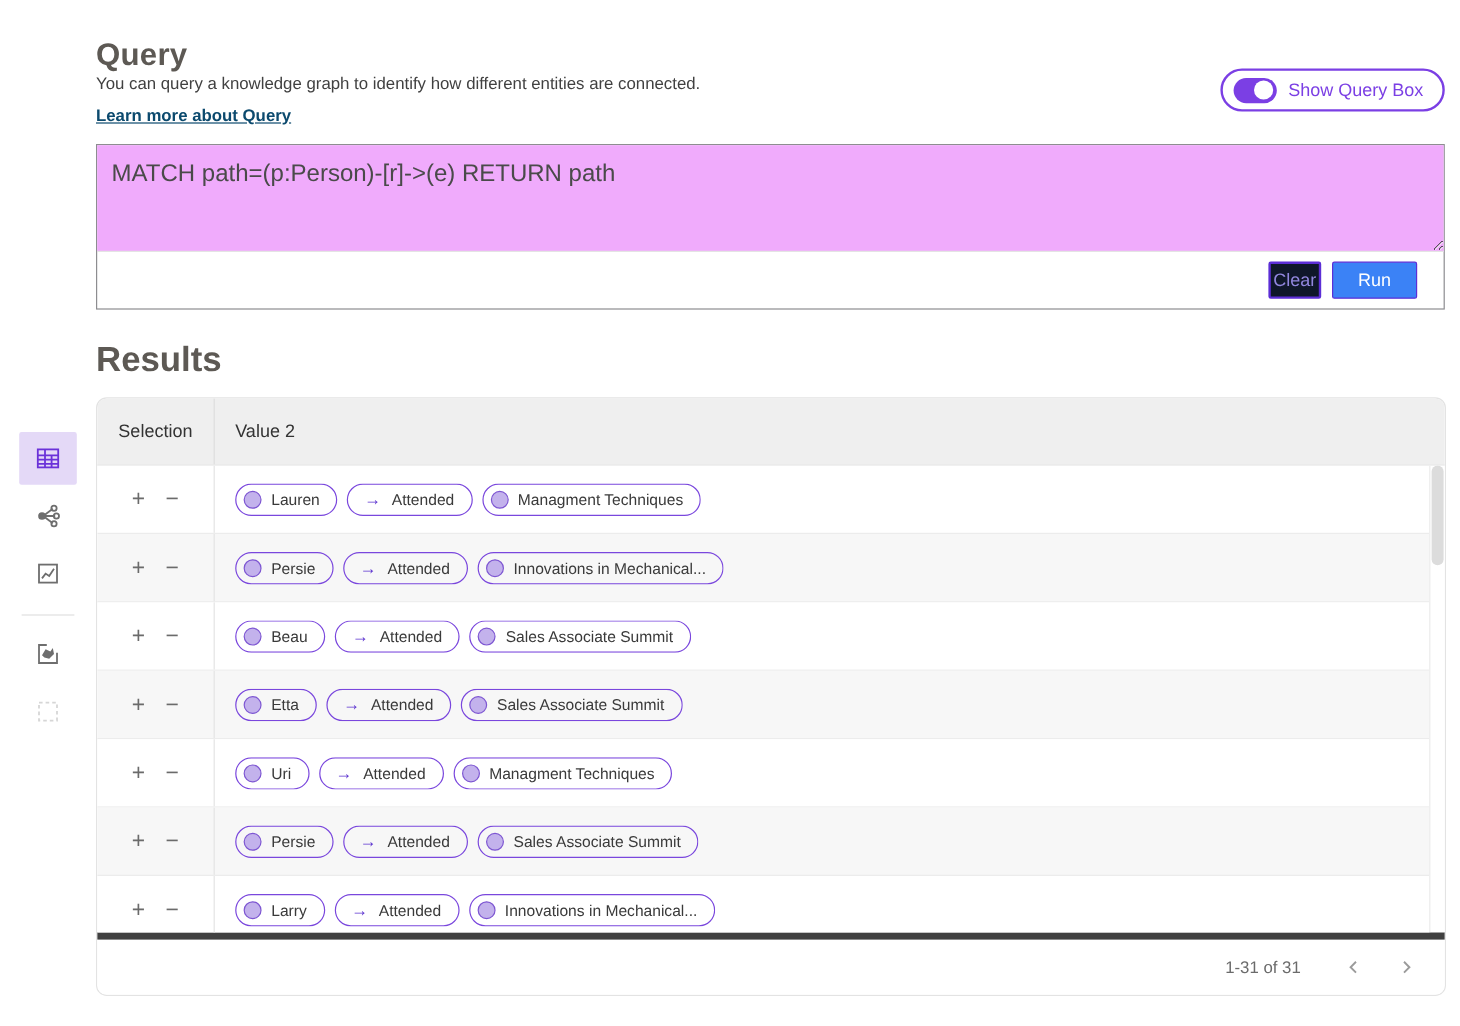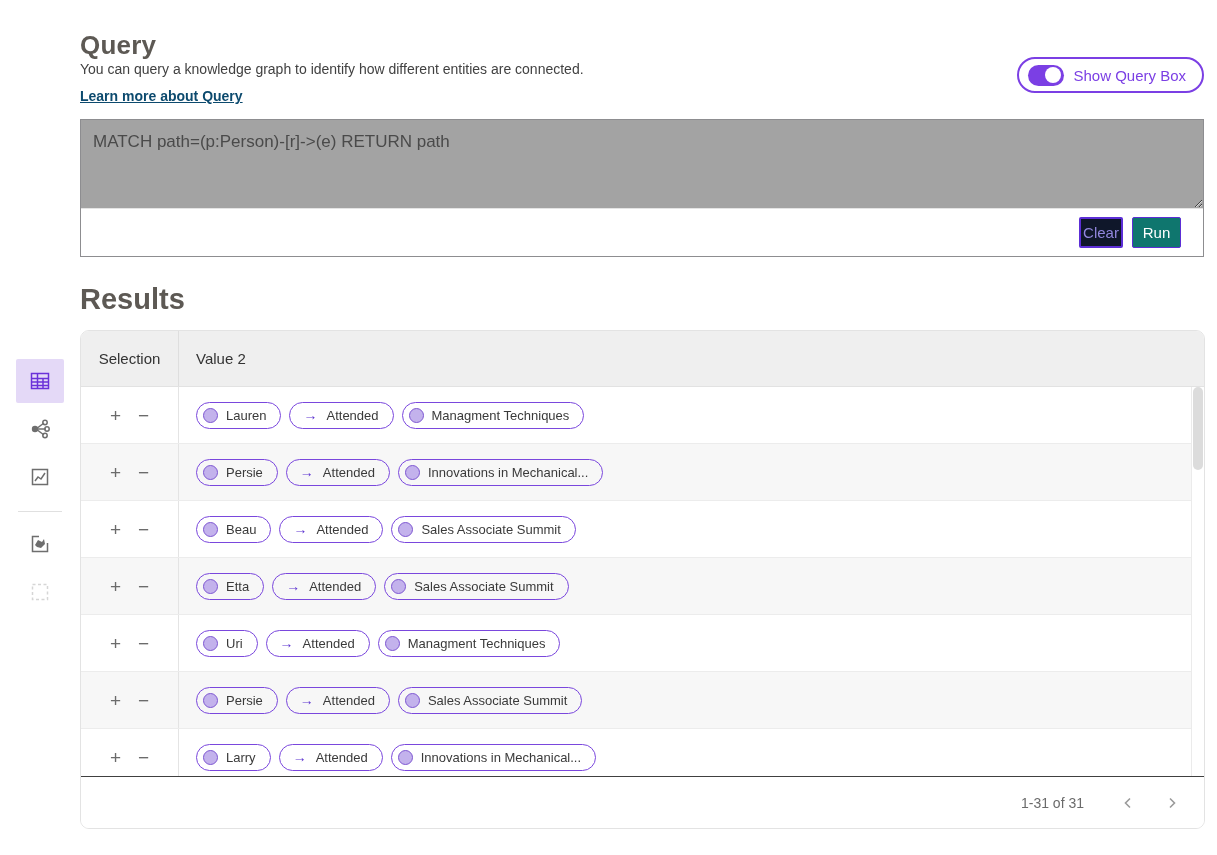--- a/index.html
+++ b/index.html
@@ -13,25 +13,25 @@
   .head-left { }
   .page-desc { font-size:14px; color:#414141; }
   .learn-link { display:inline-block; margin-top:11px; font-size:14px; font-weight:700; color:#0c4a6e; text-decoration:underline; cursor:pointer; }
   .toggle-pill { display:flex; align-items:center; gap:9px; border:2px solid #7b3fe4; border-radius:999px; padding:6px 16px 6px 9px; height:36px; cursor:pointer; background:#fff; margin-top:-4px; }
   .switch { position:relative; width:36px; height:21px; background:#7b3fe4; border-radius:999px; flex:none; }
   .switch .knob { position:absolute; top:2.5px; right:3px; width:16px; height:16px; background:#ffffff; border-radius:50%; }
   .toggle-label { font-size:15px; color:#7b3fe4; white-space:nowrap; }
 
   
   .query-panel { margin:14px 13px 0 80px; border:1px solid #8d8d90; background:#fff; }
-  .query-textarea { display:block; width:100%; height:89px; border:none; border-bottom:1px solid #e4e4e4; resize:both; outline:none; padding:11px 12px; font-family:"Liberation Sans", sans-serif; font-size:17px; color:#4a4a4a; line-height:1.35; background:#a3a3a3; }
+  .query-textarea { display:block; width:100%; height:89px; border:none; border-bottom:1px solid #e4e4e4; resize:both; outline:none; padding:11px 12px; font-family:"Liberation Sans", sans-serif; font-size:20px; color:#4a4a4a; line-height:1.35; background:#f0abfc; }
   .query-footer { height:47px; display:flex; align-items:center; justify-content:flex-end; gap:9px; padding-right:22px; }
   .btn { font-family:"Liberation Sans", sans-serif; font-size:15px; border-radius:2px; cursor:pointer; }
   .btn-clear { width:44px; height:31px; background:#0f172a; border:2px solid #5c2ed6; color:#9186dd; }
-  .btn-run { width:49px; height:31px; background:#0f766e; border:1px solid #5c2ed6; color:#ffffff; }
+  .btn-run { width:71px; height:31px; background:#3b82f6; border:1px solid #5c2ed6; color:#ffffff; }
 
   
   .results-title { margin:26px 0 0 80px; font-size:29px; font-weight:700; color:#5d5954; }
   .results-row { display:flex; margin-top:14px; }
 
   
   .view-sidebar { width:48px; margin-left:16px; margin-right:16px; padding-top:29px; display:flex; flex-direction:column; align-items:center; flex:none; }
   .side-item { width:48px; height:44px; display:flex; align-items:center; justify-content:center; cursor:pointer; margin-bottom:4px; border-radius:2px; }
   .side-item svg { display:block; }
   .side-item .stroke { stroke:#6e6e6e; fill:none; stroke-width:1.5; }
@@ -55,21 +55,21 @@
   .sel-btn { background:none; border:none; font-size:19px; color:#6b6b6b; cursor:pointer; line-height:1; padding:0 2px; font-family:"Liberation Sans", sans-serif; }
   .cell-val { display:flex; align-items:center; gap:8px; padding-left:17px; overflow:hidden; }
   .pill { display:inline-flex; align-items:center; height:27px; border:1.6px solid #7a47dd; border-radius:999px; background:transparent; font-size:13px; color:#3a3a3a; cursor:pointer; white-space:nowrap; }
   .pill-node { padding:0 14px 0 6px; gap:8px; }
   .pill-edge { padding:0 14px 0 13px; gap:9px; }
   .node-dot { width:15px; height:15px; border-radius:50%; background:#c3b2ec; border:1.5px solid #7e57d2; flex:none; }
   .edge-arrow { color:#5c33cf; font-size:14px; line-height:1; }
   .scroll-track { width:13px; border-left:1px solid #ebebeb; position:relative; background:#fff; flex:none; }
   .scroll-thumb { position:absolute; top:0; left:1px; width:10px; height:83px; background:#dcdcdc; border-radius:6px; cursor:pointer; }
 
-  .tfoot { height:52px; border-top:1px solid #404040; display:flex; align-items:center; justify-content:flex-end; background:#fff; }
+  .tfoot { height:52px; border-top:6px solid #404040; display:flex; align-items:center; justify-content:flex-end; background:#fff; }
   .page-range { font-size:14px; color:#6b6b6b; margin-right:32px; }
   .pager-btn { background:none; border:none; cursor:pointer; padding:4px 6px; margin-right:20px; display:flex; align-items:center; }
   .pager-btn svg { display:block; }
   .pager-btn .chev { stroke:#9b9b9b; stroke-width:1.6; fill:none; }
 </style>
 </head>
 <body>
 
 <div class="page">
 

